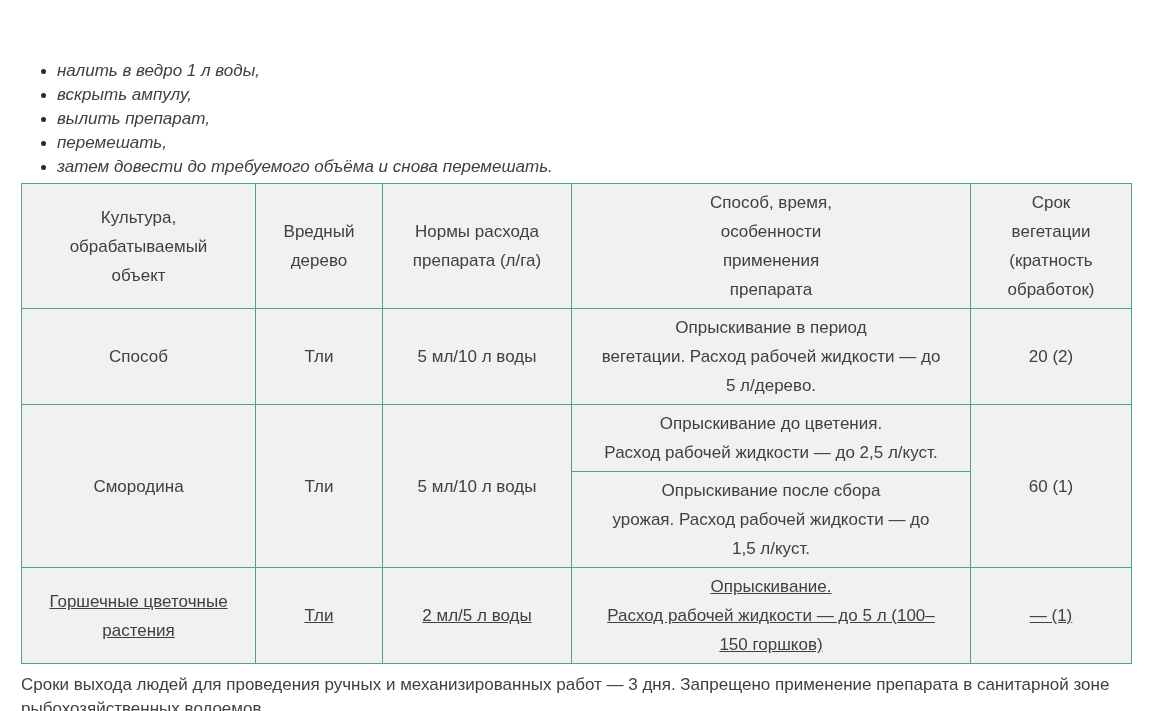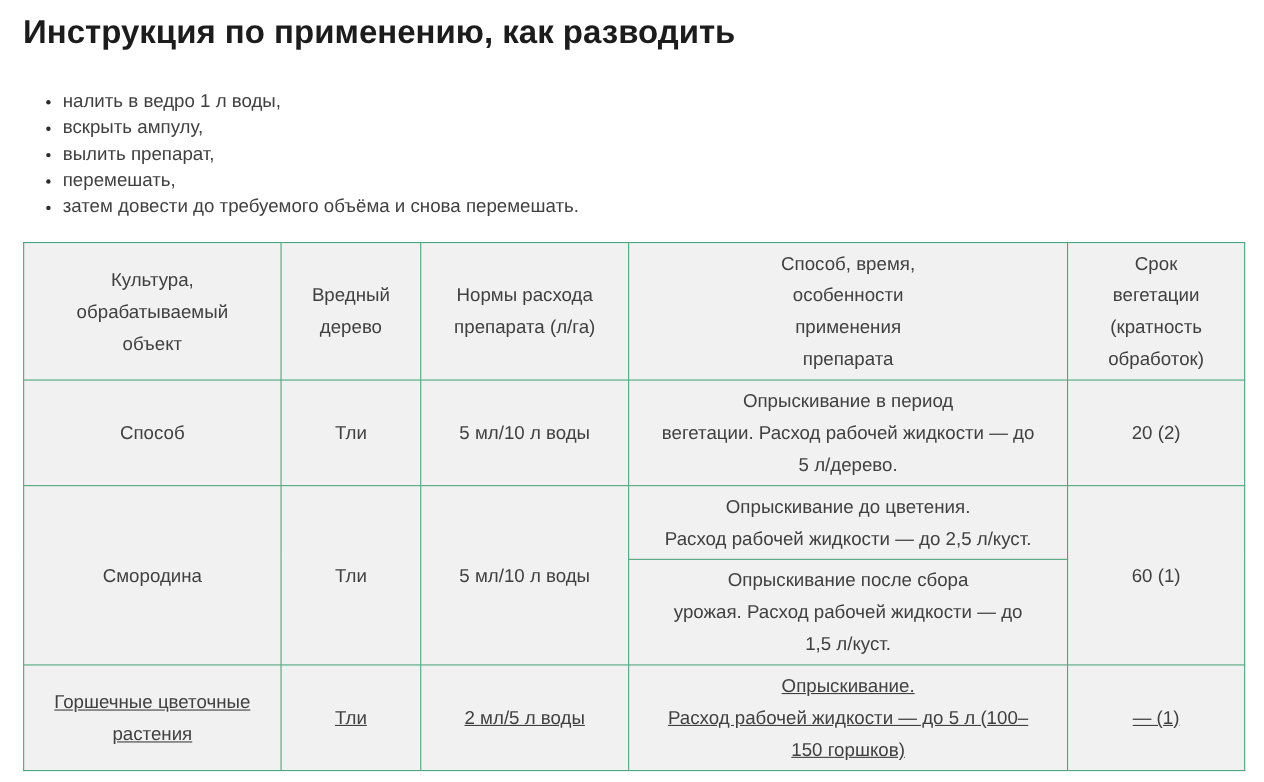--- a/index.html
+++ b/index.html
@@ -15,29 +15,29 @@
     width:1149px;height:711px;overflow:hidden;position:relative;
     font-family:"Liberation Sans","DejaVu Sans",sans-serif;
     color:var(--text);
   }
   .page{padding:11px 18px 0 21px;}
   .page-title{
     font-size:30px;font-weight:700;color:var(--title-color);
     line-height:38px;letter-spacing:0;
   }
   ul.instructions{
-    margin-top:31px;margin-left:4px;padding-left:32px;
-    list-style:disc;color:var(--bullet-text);
+    margin-top:48px;margin-left:4px;padding-left:32px;
+    list-style:disc;color:var(--bullet-text);font-style:italic;
   }
   ul.instructions li{
     font-size:17px;line-height:24px;color:var(--bullet-text);
   }
   ul.instructions li::marker{color:#2b2b2b;font-size:15px;}
   table.app-table{
-    margin-top:20px;border-collapse:collapse;table-layout:fixed;
+    margin-top:4px;border-collapse:collapse;table-layout:fixed;
     width:1110px;
   }
   table.app-table col.c1{width:234px;}
   table.app-table col.c2{width:127px;}
   table.app-table col.c3{width:189px;}
   table.app-table col.c4{width:399px;}
   table.app-table col.c5{width:161px;}
   table.app-table th, table.app-table td{
     border:1px solid var(--table-border);
     background:var(--cell-background);
@@ -55,21 +55,20 @@
   .footer-note{
     margin-top:9px;max-width:1112px;
     font-size:17px;line-height:24px;color:var(--text);
   }
 </style>
 </head>
 <body>
 
 <div class="page">
 
-  <h1 class="page-title">Инструкция по применению, как разводить</h1>
 
   <ul class="instructions">
     <li>налить в ведро 1 л воды,</li>
     <li>вскрыть ампулу,</li>
     <li>вылить препарат,</li>
     <li>перемешать,</li>
     <li>затем довести до требуемого объёма и снова перемешать.</li>
   </ul>
 
   <table class="app-table">

